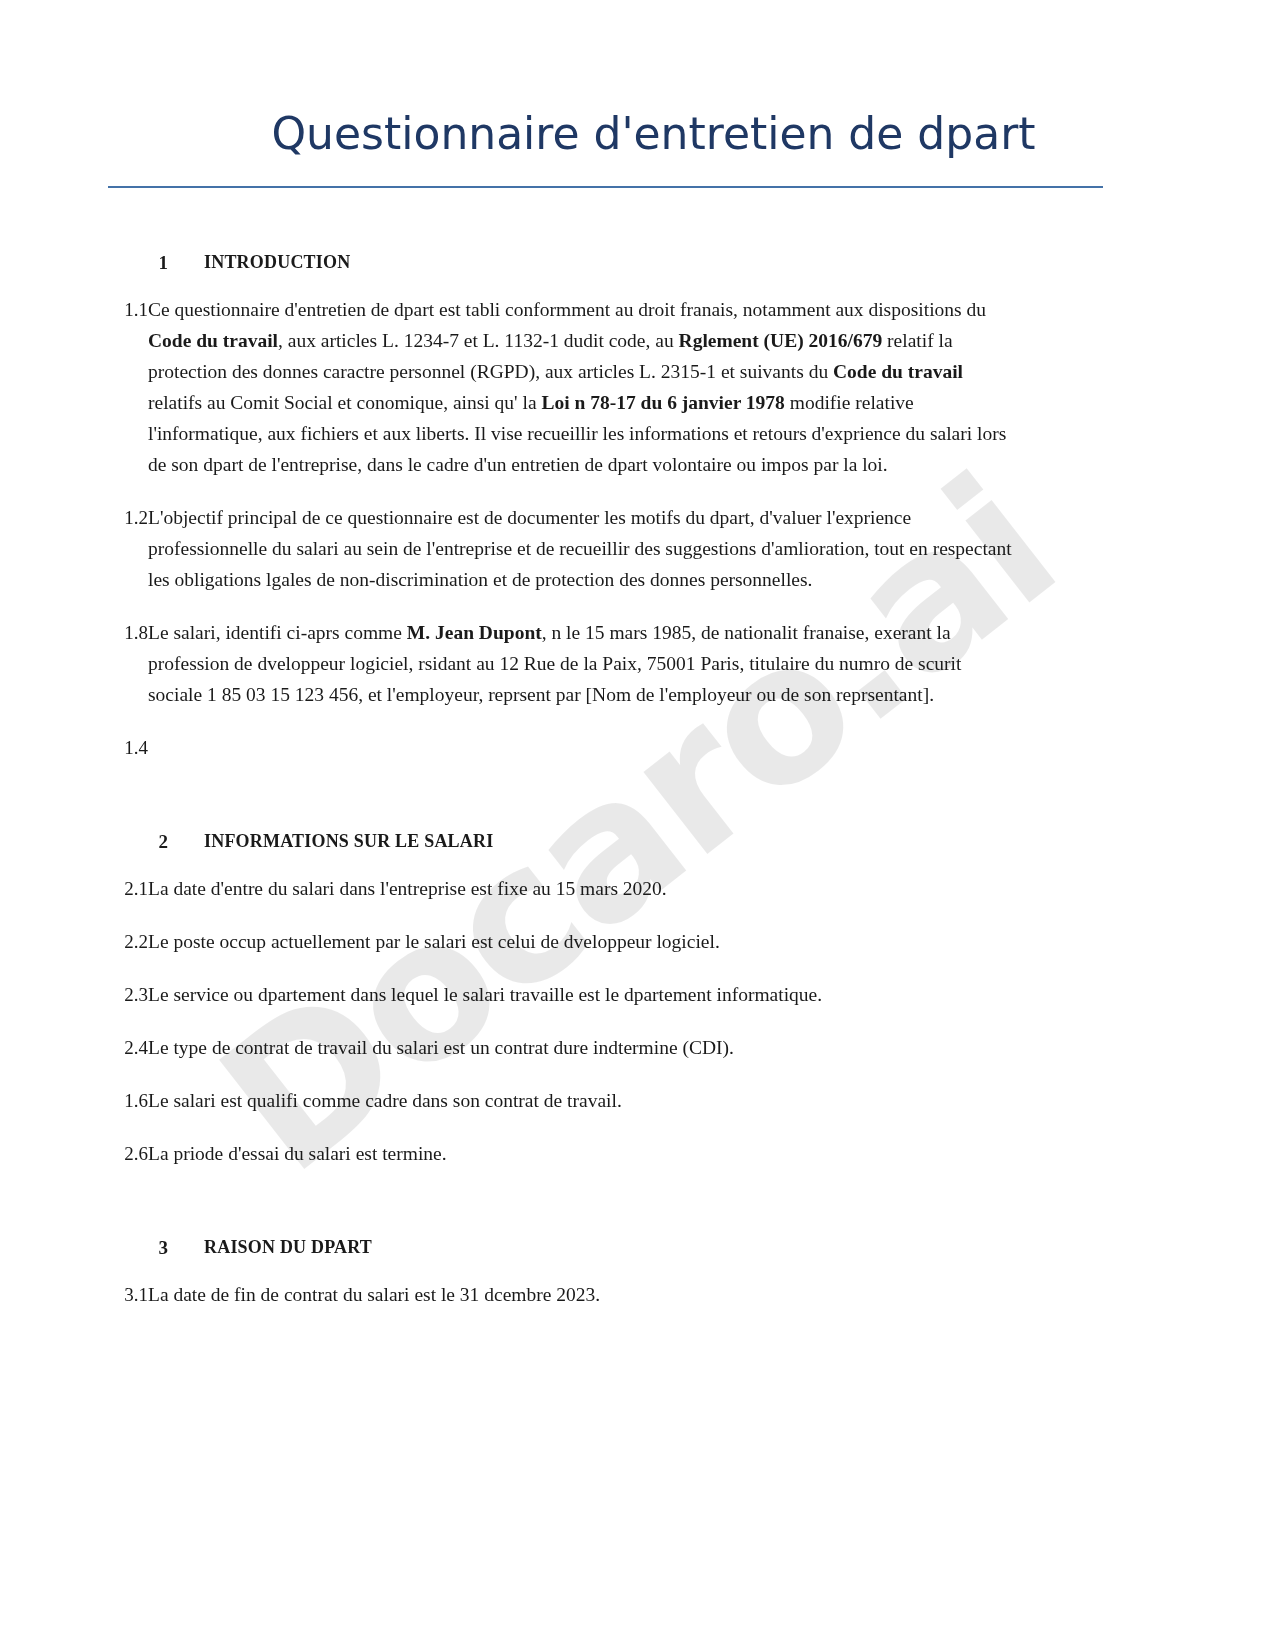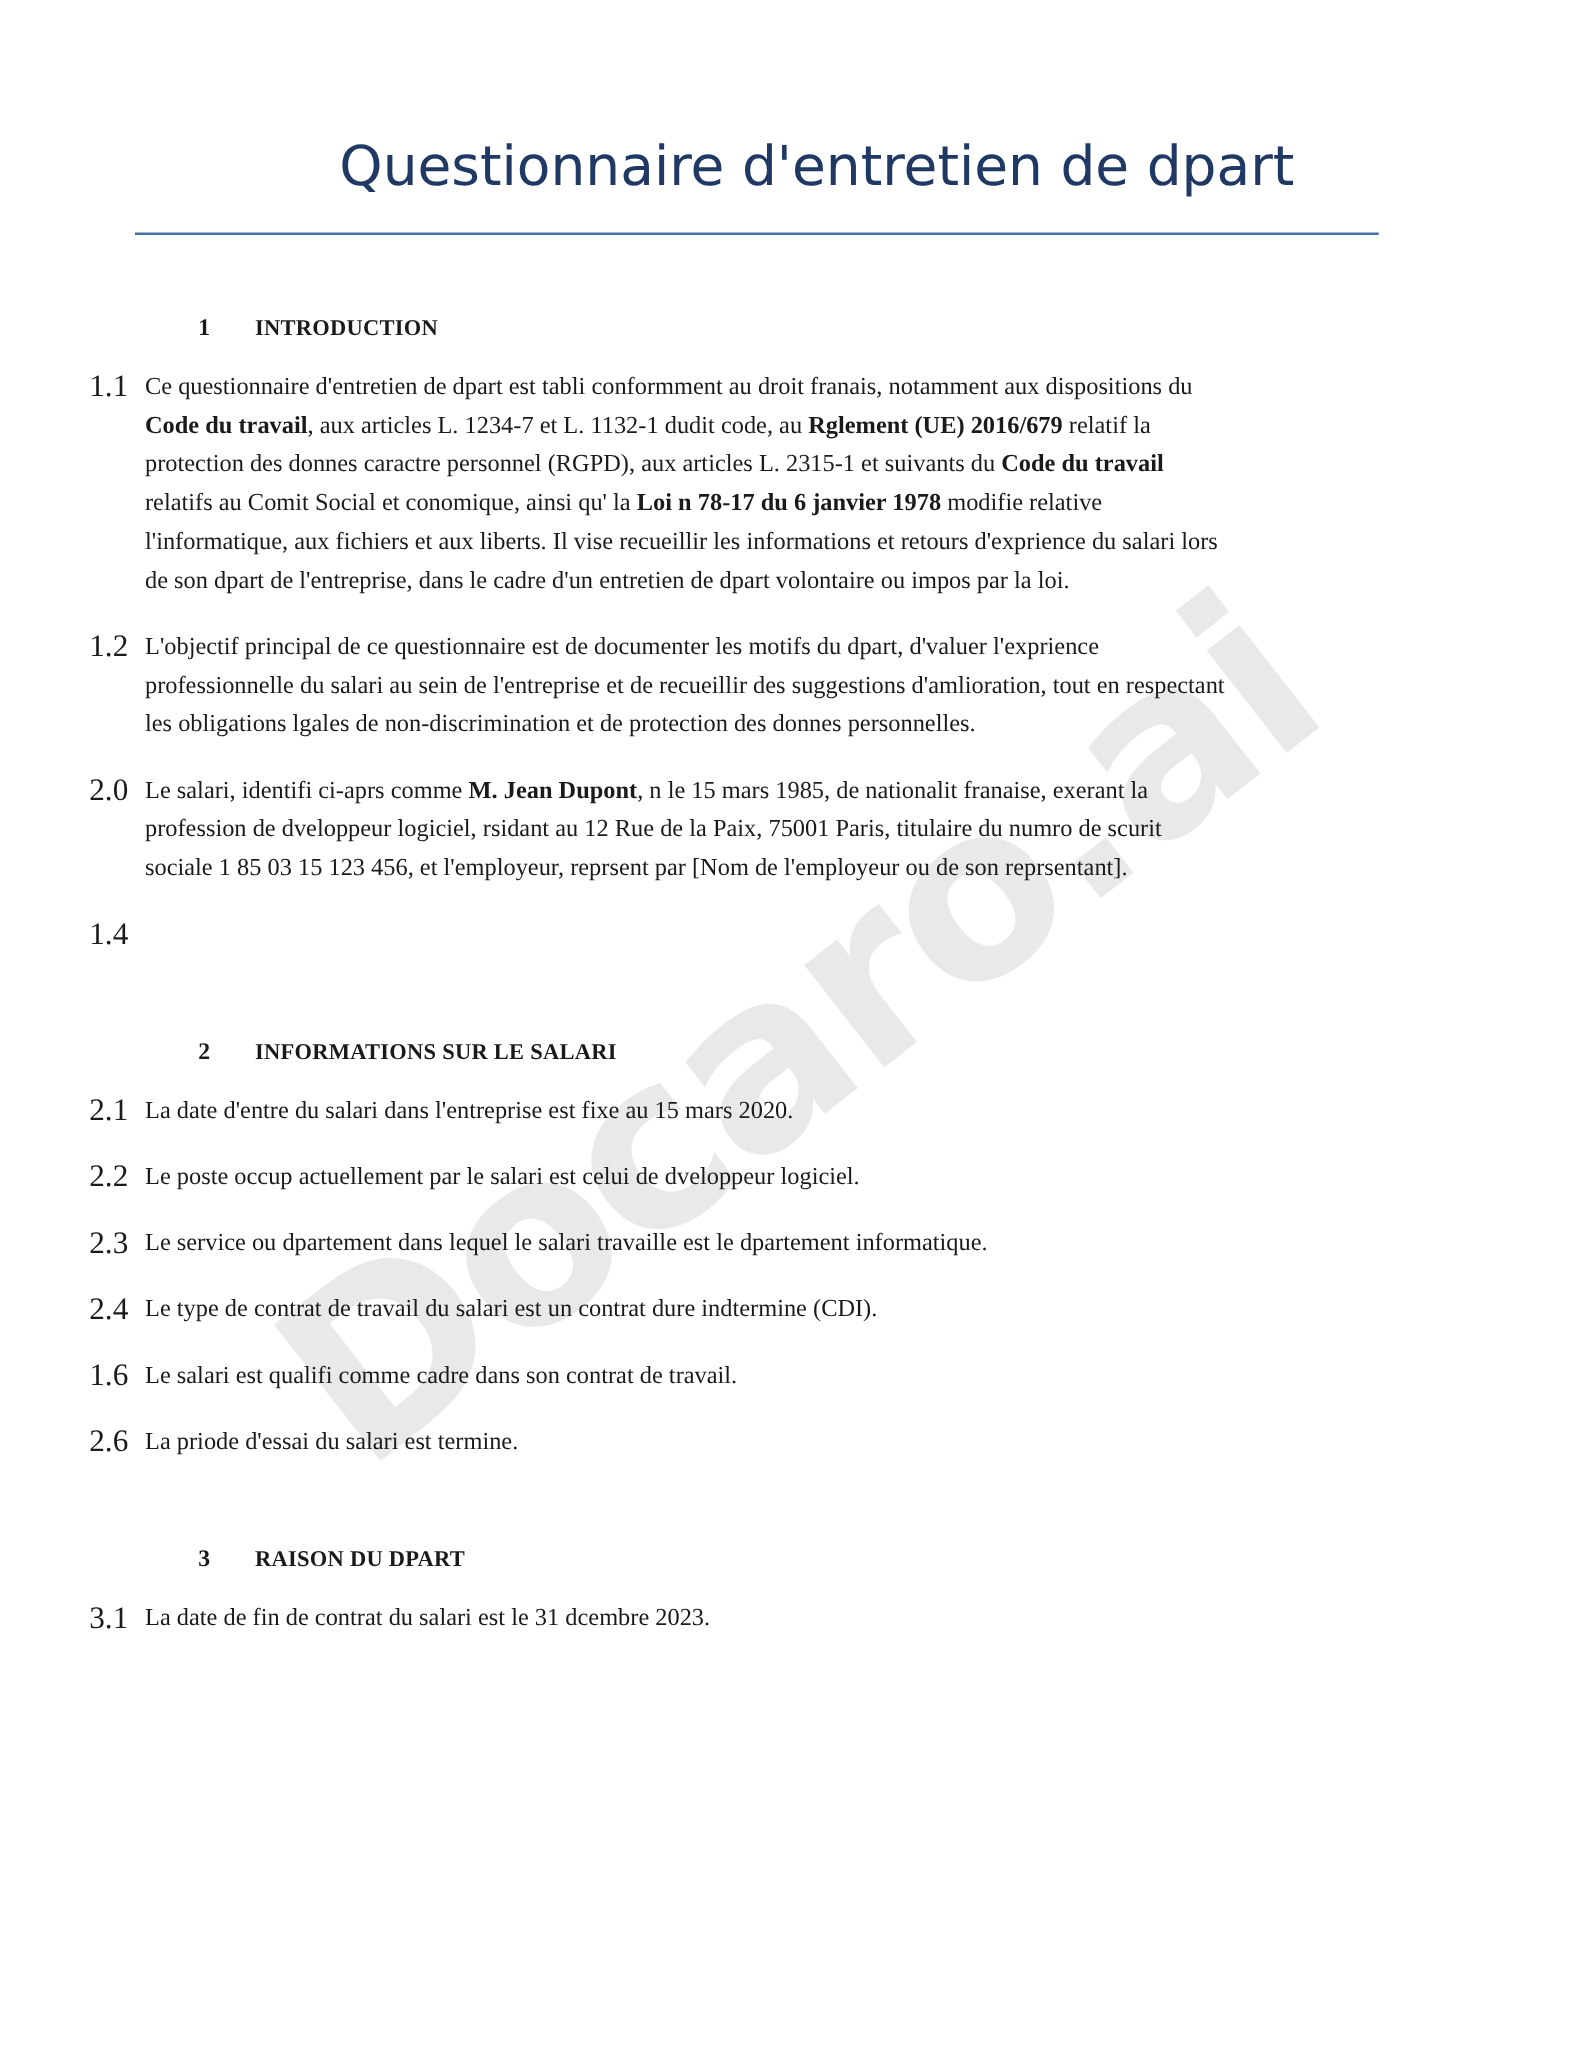--- a/index.html
+++ b/index.html
@@ -86,23 +86,23 @@
     font-weight: 700;
     font-size: 18px;
     letter-spacing: 0.2px;
   }
   .clause {
     display: flex;
     margin: 0 0 22px 0;
   }
   .clause .num {
     width: 58px;
-    text-align: center;
-    margin-left: 58px;
-    font-size: 25px;
+    text-align: right;
+    margin-left: 90px;
+    font-size: 19px;
     line-height: 31px;
     flex: 0 0 58px;
   }
   .clause .body {
     width: 870px;
     font-size: 19.5px;
     line-height: 31px;
     text-align: left;
   }
   .clause .body b { font-weight: 700; }
@@ -127,21 +127,21 @@
       </div>
       <div class="clause">
         <div class="num">1.1</div>
         <div class="body">Ce questionnaire d'entretien de dpart est tabli conformment au droit franais, notamment aux dispositions du <b>Code du travail</b>, aux articles L. 1234-7 et L. 1132-1 dudit code, au <b>Rglement (UE) 2016/679</b> relatif  la protection des donnes  caractre personnel (RGPD), aux articles L. 2315-1 et suivants du <b>Code du travail</b> relatifs au Comit Social et conomique, ainsi qu' la <b>Loi n 78-17 du 6 janvier 1978</b> modifie relative  l'informatique, aux fichiers et aux liberts. Il vise  recueillir les informations et retours d'exprience du salari lors de son dpart de l'entreprise, dans le cadre d'un entretien de dpart volontaire ou impos par la loi.</div>
       </div>
       <div class="clause">
         <div class="num">1.2</div>
         <div class="body">L'objectif principal de ce questionnaire est de documenter les motifs du dpart, d'valuer l'exprience professionnelle du salari au sein de l'entreprise et de recueillir des suggestions d'amlioration, tout en respectant les obligations lgales de non-discrimination et de protection des donnes personnelles.</div>
       </div>
       <div class="clause">
-        <div class="num">2.0</div>
+        <div class="num">1.8</div>
         <div class="body">Le salari, identifi ci-aprs comme <b>M. Jean Dupont</b>, n le 15 mars 1985, de nationalit franaise, exerant la profession de dveloppeur logiciel, rsidant au 12 Rue de la Paix, 75001 Paris, titulaire du numro de scurit sociale 1 85 03 15 123 456, et l'employeur, reprsent par [Nom de l'employeur ou de son reprsentant].</div>
       </div>
       <div class="clause">
         <div class="num">1.4</div>
       </div>
       <div class="gap-md"></div>
       <div class="section-head">
         <div class="num">2</div>
         <div class="txt">INFORMATIONS SUR LE SALARI</div>
       </div>

